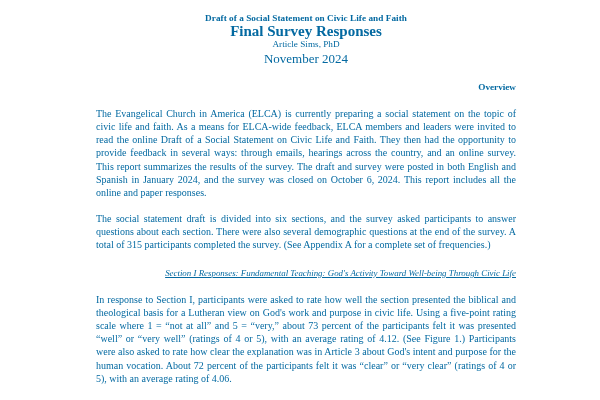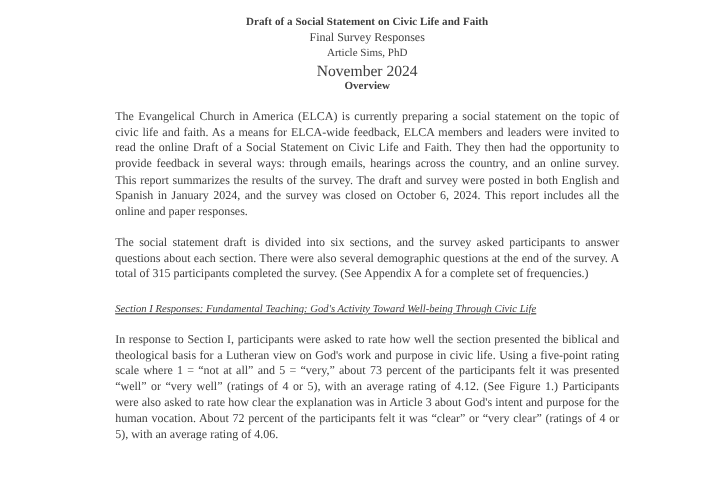--- a/index.html
+++ b/index.html
@@ -7,67 +7,68 @@
     padding: 0;
     background: #ffffff;
   }
   .page {
     position: relative;
     width: 600px;
     height: 400px;
     background: #ffffff;
     overflow: hidden;
     font-family: "Liberation Serif", "DejaVu Serif", serif;
-    color: #404040;
+    color: #0369a1;
     -webkit-font-smoothing: none;
   }
   .content {
     position: absolute;
     left: 96px;
     top: 12px;
     width: 420px;
   }
   .title-block {
     text-align: center;
     margin-bottom: 0;
   }
   .doc-title {
     font-size: 9.2px;
     font-weight: bold;
     line-height: 13.2px;
     letter-spacing: 0.05px;
   }
   .doc-subtitle {
-    font-size: 10px;
-    font-weight: normal;
+    font-size: 15px;
+    font-weight: bold;
     line-height: 13.2px;
   }
   .doc-author {
     font-size: 9.2px;
     font-weight: normal;
     line-height: 13.2px;
   }
   .doc-date {
     font-size: 13px;
     font-weight: normal;
     line-height: 13.2px;
   }
   .section-heading {
     font-size: 9.2px;
     font-weight: bold;
     line-height: 13.2px;
-    text-align: center;
+    text-align: right;
+    margin-top: 16px;
   }
   .subsection-heading {
     font-size: 8.9px;
     font-style: italic;
     font-weight: normal;
     line-height: 13.2px;
     text-decoration: underline;
-    text-align: left;
+    text-align: right;
     margin-top: 15px;
     white-space: nowrap;
   }
   p.body-text {
     font-size: 10px;
     line-height: 13.15px;
     text-align: justify;
     text-justify: inter-word;
     margin: 0;
     margin-top: 13px;

